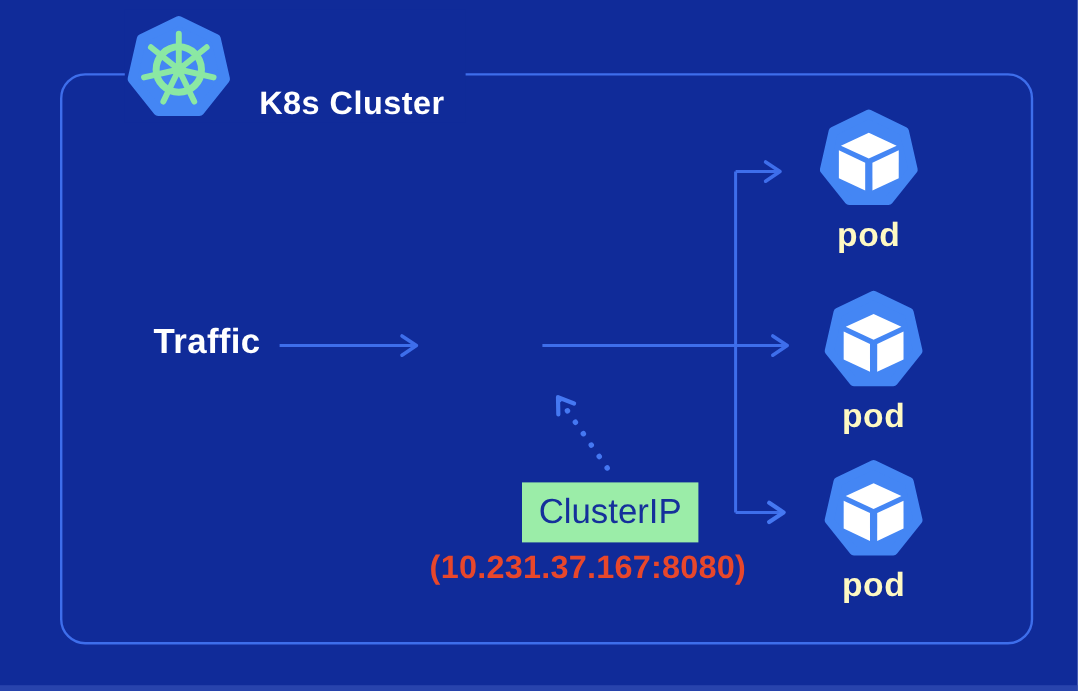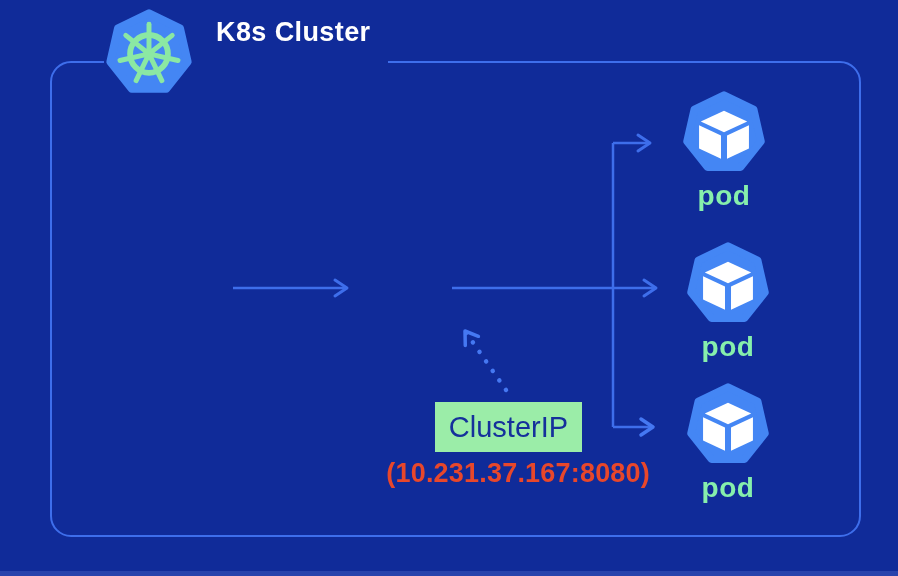--- a/index.html
+++ b/index.html
@@ -18,21 +18,21 @@
     inset: 0;
     z-index: 1;
   }
 
   .cluster-header {
     position: absolute;
     left: 104px;
     top: 8px;
     height: 94px;
     display: flex;
-    align-items: flex-start;
+    align-items: flex-end;
     gap: 22px;
     padding-right: 18px;
     background: #102B99;
     z-index: 3;
   }
   .cluster-title {
     color: #FFFFFF;
     font-size: 27px;
     font-weight: 700;
     letter-spacing: 0.4px;
@@ -52,21 +52,21 @@
   }
 
   .node {
     position: absolute;
     display: flex;
     flex-direction: column;
     align-items: center;
     z-index: 2;
   }
   .node-label {
-    color: #86efac;
+    color: #fef9c3;
     font-weight: 700;
     letter-spacing: 0.5px;
   }
   #node-svc { left: 363px; top: 244px; width: 90px; }
   #node-svc .node-label { font-size: 26px; margin-top: 7px; }
   #node-pod-1 { left: 679px; top: 90px;  width: 90px; }
   #node-pod-2 { left: 683px; top: 241px; width: 90px; }
   #node-pod-3 { left: 683px; top: 382px; width: 90px; }
   .pod .node-label { font-size: 28px; margin-top: 4px; }
 
@@ -86,21 +86,21 @@
     color: #15309B;
     font-size: 29px;
     font-weight: 400;
   }
 
   .clusterip-address {
     position: absolute;
     left: 358px;
     top: 458px;
     width: 292px;
-    text-align: right;
+    text-align: left;
     color: #E8472B;
     font-size: 27px;
     font-weight: 700;
     z-index: 2;
     letter-spacing: 0.2px;
   }
 
   .bottom-strip {
     position: absolute;
     left: 0;
@@ -152,20 +152,21 @@
         <line x1="50" y1="51" x2="35.7" y2="80.7"></line>
         <line x1="50" y1="51" x2="17.8" y2="58.3"></line>
         <line x1="50" y1="51" x2="24.2" y2="30.4"></line>
       </g>
       <circle cx="50" cy="51" r="21" fill="none" stroke="#8BE8A3" stroke-width="6.5"></circle>
       <circle cx="50" cy="51" r="6.5" fill="#8BE8A3"></circle>
     </svg>
     <div class="cluster-title">K8s Cluster</div>
   </div>
 
+  <div class="traffic-label">Traffic</div>
 
 
   <div class="node pod" id="node-pod-1">
     <svg width="86" height="86" viewBox="0 0 100 100">
       <polygon points="50,6 84.4,22.6 92.9,59.8 69.1,89.6 30.9,89.6 7.1,59.8 15.6,22.6" fill="#4486F4" stroke="#4486F4" stroke-width="9" stroke-linejoin="round"></polygon>
       <path d="M50,24 L77,36.5 L50,49 L23,36.5 Z" fill="#FFFFFF"></path>
       <path d="M21,41 L46.5,53 L46.5,80 L21,68 Z" fill="#FFFFFF"></path>
       <path d="M79,41 L53.5,53 L53.5,80 L79,68 Z" fill="#FFFFFF"></path>
     </svg>
     <div class="node-label">pod</div>

